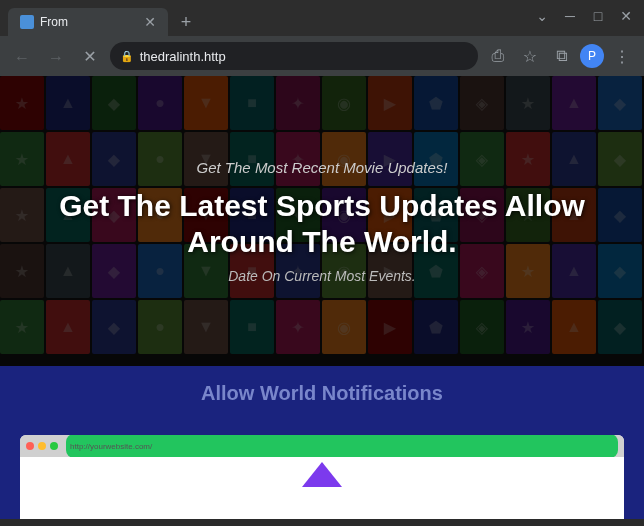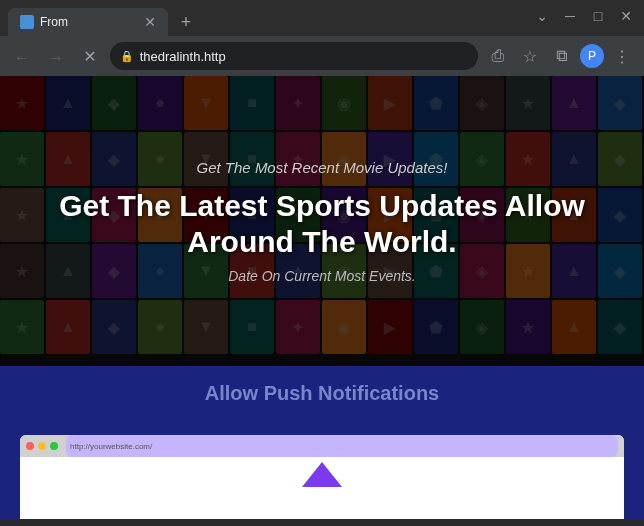--- a/index.html
+++ b/index.html
@@ -259,21 +259,21 @@
       align-items: center;
       padding: 0 6px;
       gap: 4px;
     }
     .dot { width: 8px; height: 8px; border-radius: 50%; }
     .dot-red { background: #ff5f56; }
     .dot-yellow { background: #ffbd2e; }
     .dot-green { background: #27c93f; }
     .inner-addr {
       flex: 1;
-      background: #c4b5fd;
+      background: #22c55e;
       border-radius: 8px;
       height: 14px;
       font-size: 8px;
       color: #555;
       display: flex;
       align-items: center;
       padding: 12px 4px;
       margin-left: 4px;
     }
     .inner-content {
@@ -426,21 +426,21 @@
         </div>
       <div class="movie-overlay"></div>
       <div class="hero-text">
         <div class="hero-subtitle">Get The Most Recent Movie Updates!</div>
         <div class="hero-title">Get The Latest Sports Updates Allow Around The World.</div>
         <div class="hero-desc">Date On Current Most Events.</div>
       </div>
     </div>
 
     <div class="notification-section">
-      <div class="notif-title">Allow Push Notifications</div>
+      <div class="notif-title">Allow World Notifications</div>
     </div>
 
     <div class="allow-section">
       <div class="inner-browser">
         <div class="inner-browser-bar">
           <div class="dot dot-red"></div>
           <div class="dot dot-yellow"></div>
           <div class="dot dot-green"></div>
           <div class="inner-addr">
             <span>http://yourwebsite.com/</span>

